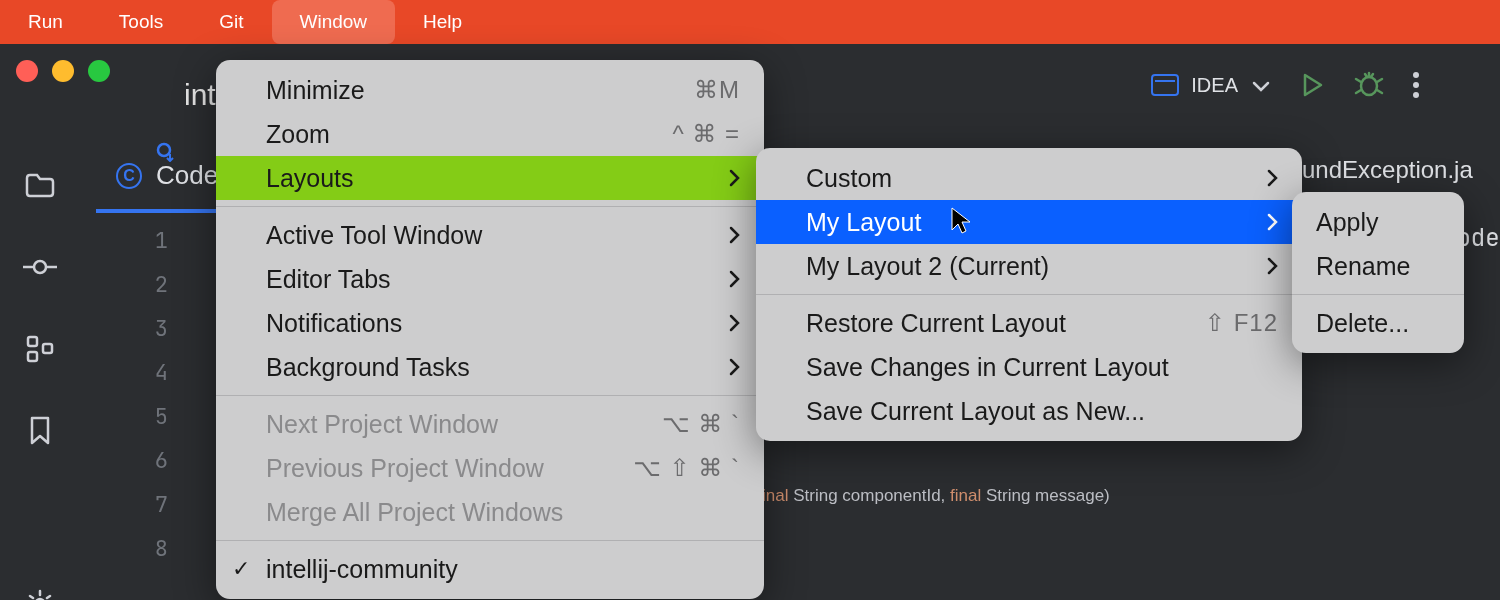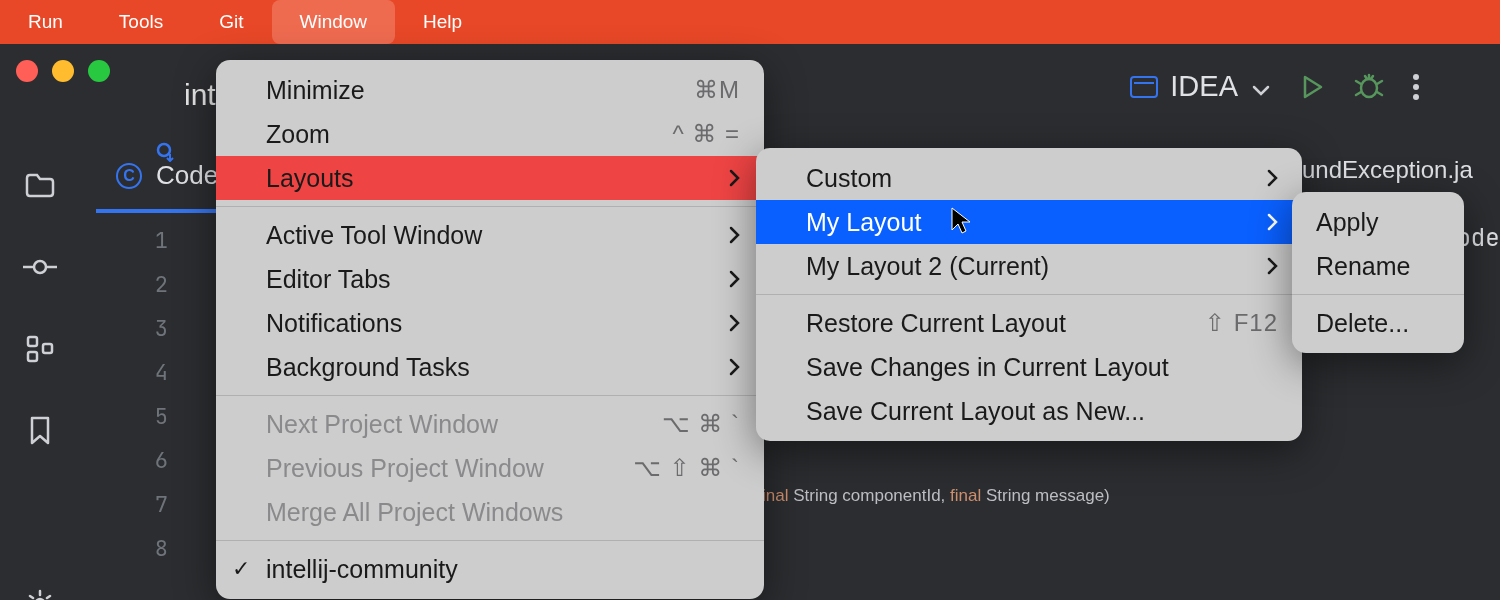--- a/index.html
+++ b/index.html
@@ -11,21 +11,21 @@
 
   .window-chrome { position: absolute; top: 60px; left: 16px; display: flex; gap: 14px; z-index: 1; }
   .traffic-light { width: 22px; height: 22px; border-radius: 50%; }
   .tl-red { background: #ff5f57; }
   .tl-yellow { background: #febc2e; }
   .tl-green { background: #28c840; }
 
   .title-frag { position: absolute; top: 78px; left: 184px; font-size: 30px; color: #e5e5e5; z-index: 0; }
 
   .toolbar-right { position: absolute; top: 70px; right: 80px; display: flex; align-items: center; gap: 28px; }
-  .run-config { display: flex; align-items: center; gap: 12px; font-size: 29px; color: #dfe1e5; }
+  .run-config { display: flex; align-items: center; gap: 12px; font-size: 20px; color: #dfe1e5; }
   .run-config-icon { width: 28px; height: 22px; border: 2.5px solid #3574f0; border-radius: 4px; display: flex; align-items: center; justify-content: center; position: relative; }
   .run-config-icon::after { content: ""; position: absolute; top: 4px; left: 2px; right: 2px; height: 2px; background: #3574f0; }
   .chev-down { margin-left: 2px; }
   .play-icon svg, .bug-icon svg, .kebab svg { display: block; }
 
   .sidebar { position: absolute; top: 132px; left: 0; width: 80px; height: 468px; background: #2b2d30; display: flex; flex-direction: column; align-items: center; gap: 48px; padding-top: 36px; }
   .sidebar-icon { width: 34px; height: 34px; color: #ced0d6; display: flex; align-items: center; justify-content: center; }
 
   .tab-bar { position: absolute; top: 148px; left: 96px; display: flex; align-items: center; gap: 14px; }
   .tab-active { display: flex; align-items: center; gap: 14px; padding: 12px 20px 18px; border-bottom: 4px solid #3574f0; }
@@ -39,21 +39,21 @@
   .gutter-line { height: 44px; display: flex; align-items: center; justify-content: flex-end; padding-right: 18px; font-size: 22px; color: #6f737a; font-family: "JetBrains Mono", "Menlo", monospace; }
   .gutter-marker { position: absolute; left: 156px; top: 142px; }
 
   .code-line { position: absolute; top: 484px; left: 762px; font-family: "JetBrains Mono", "Menlo", monospace; font-size: 17px; white-space: nowrap; }
   .kw { color: #cf8e6d; }
   .plain { color: #bcbec4; }
 
   
   .menu { position: absolute; background: #cdcdce; color: #1a1a1a; border-radius: 14px; box-shadow: 0 10px 40px rgba(0,0,0,0.45); padding: 8px 0; font-size: 25px; }
   .menu-item { height: 44px; display: flex; align-items: center; justify-content: space-between; padding: 0 24px 0 50px; white-space: nowrap; }
-  .menu-item.hover { background: #ef4444; }
+  .menu-item.hover { background: #84cc16; }
   .menu-item.highlight { background: #0a60ff; color: #fff; }
   .menu-item.disabled { color: #8a8a8c; }
   .menu-item .lbl { flex: 1; }
   .menu-item .accel { color: #6b6b6d; font-size: 24px; letter-spacing: 1px; }
   .menu-item .chev { margin-left: 20px; }
   .menu-sep { height: 1px; background: #b0b0b2; margin: 6px 0; }
   .check { position: absolute; left: 16px; font-size: 22px; }
 
   #menu-window { top: 60px; left: 216px; width: 548px; }
   #menu-layouts { top: 148px; left: 756px; width: 546px; }

